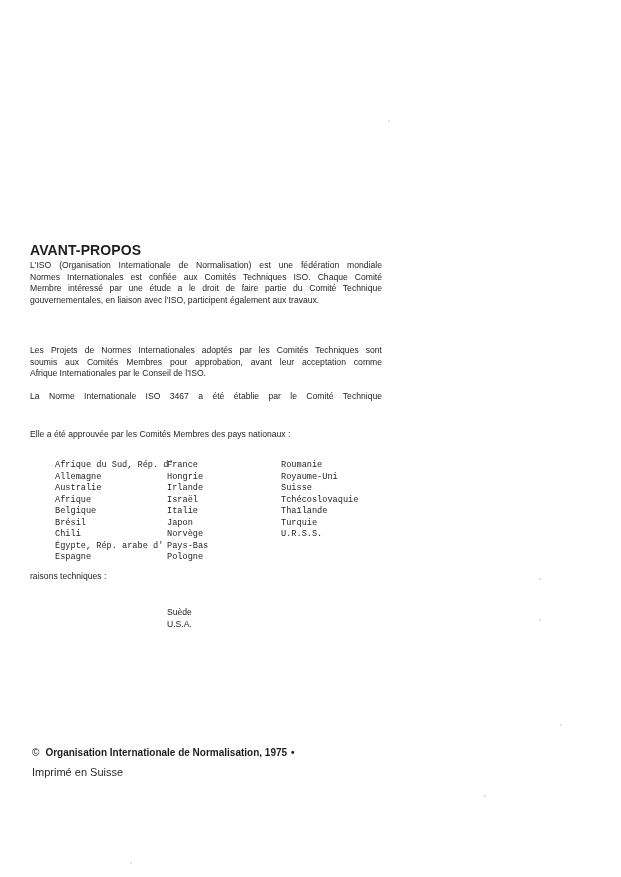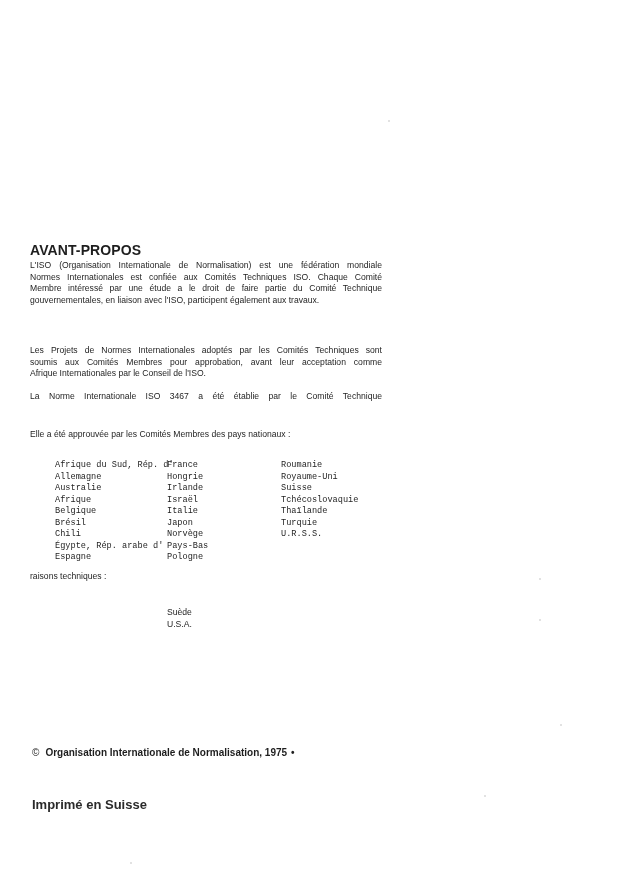--- a/index.html
+++ b/index.html
@@ -80,24 +80,23 @@
       top: 747px;
       font-weight: bold;
       font-size: 10px;
       white-space: nowrap;
     }
     .copyright .sym { font-weight: normal; margin-right: 6px; }
     .copyright .bullet { margin-left: 4px; }
     .printed {
       position: absolute;
       left: 32px;
-      top: 797px;
-      font-size: 13px;
+      top: 766px;
+      font-size: 11px;
       color: #2a2a2a;
-      font-weight: bold;
     }
     .speck {
       position: absolute;
       background: #d8d8d8;
       border-radius: 50%;
       width: 2px; height: 2px;
     }
   </style>
 </head>
 <body>

